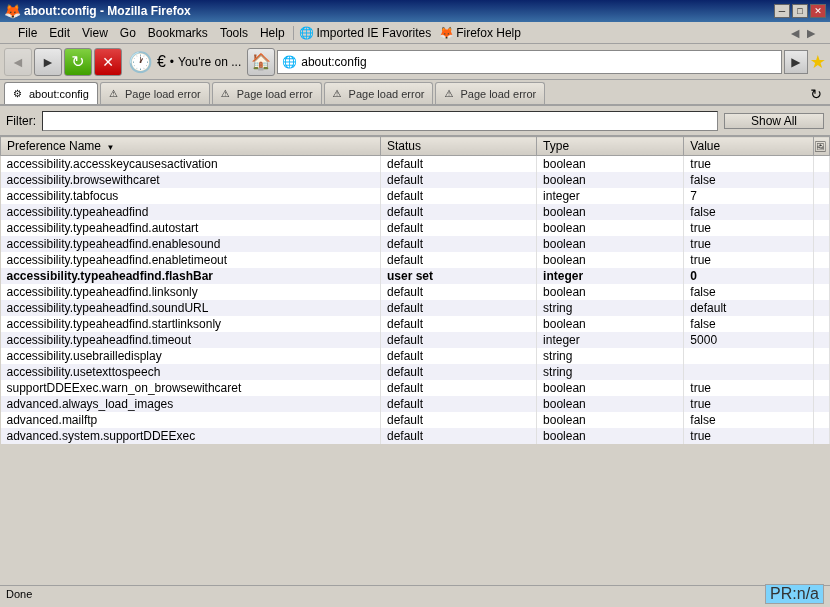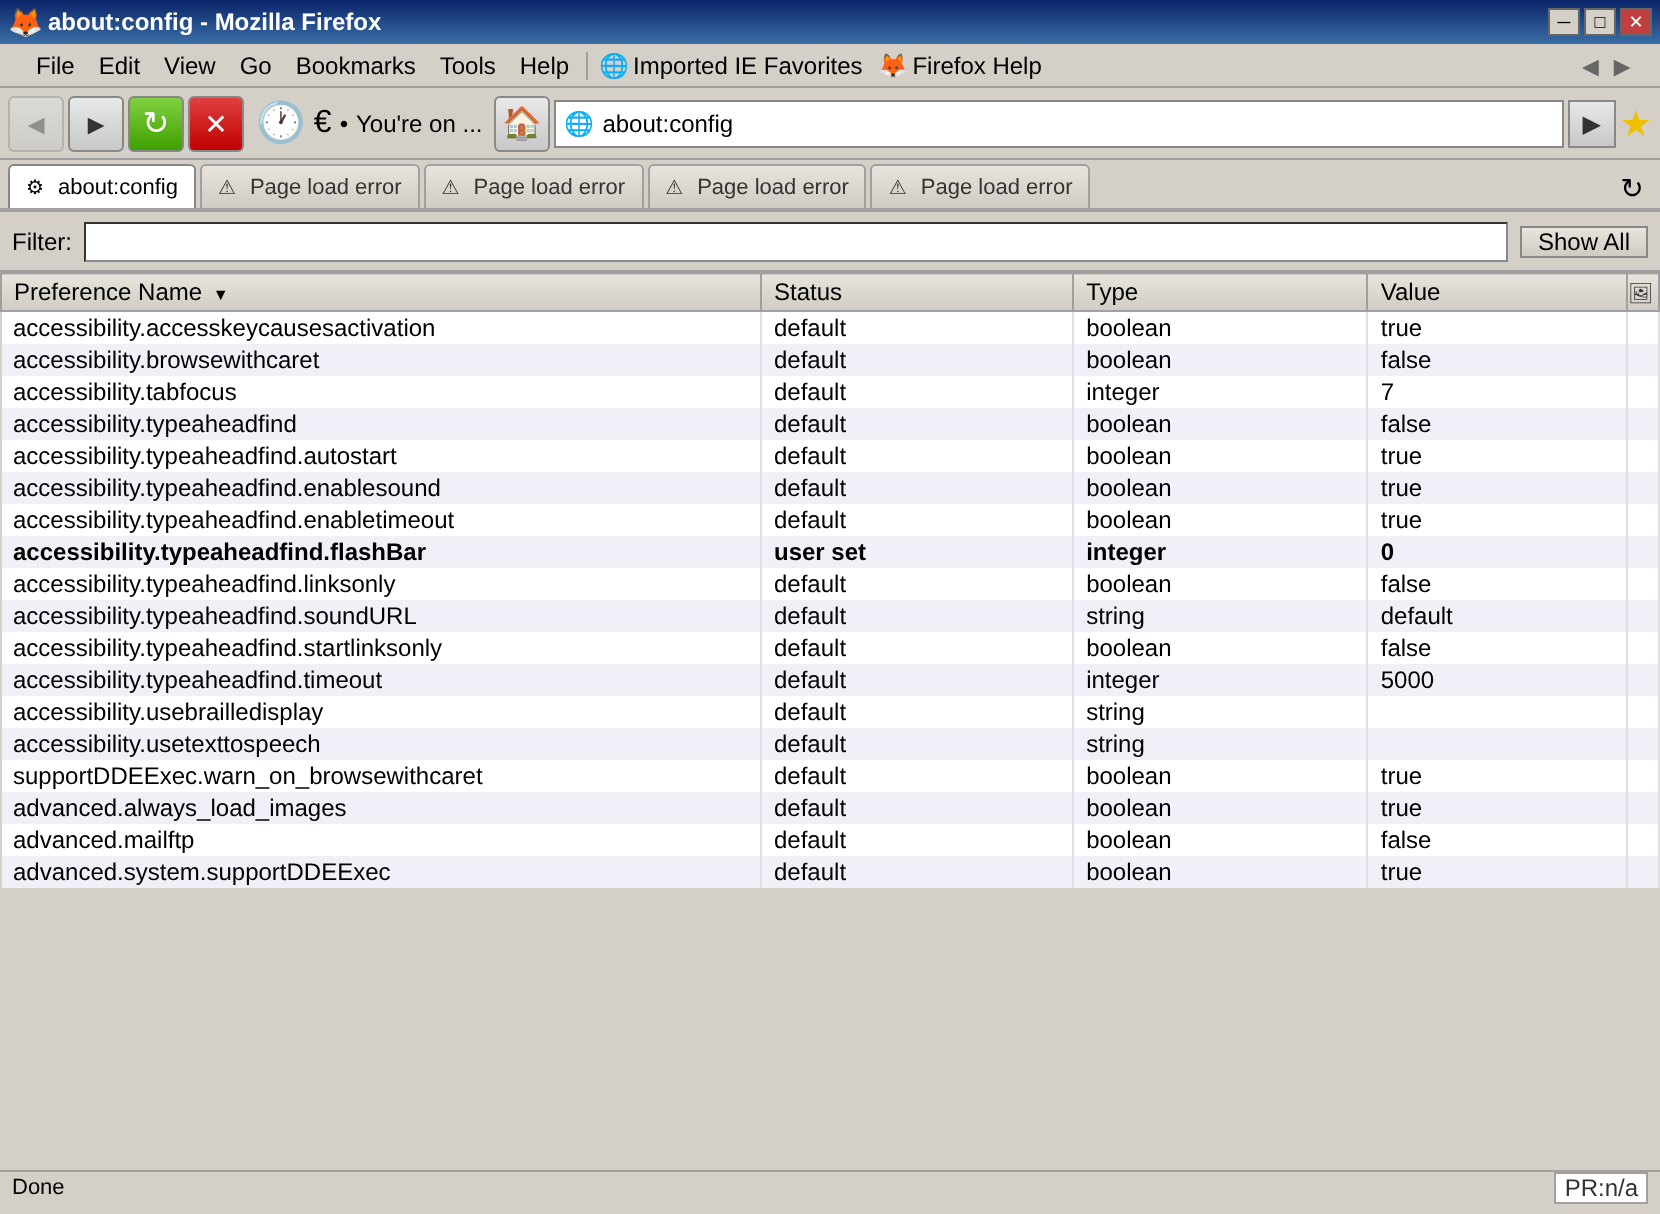--- a/index.html
+++ b/index.html
@@ -227,21 +227,21 @@
       flex: 1;
       height: 20px;
       border: 1px inset #888;
       background: white;
       outline: none;
       font-size: 12px;
       padding: 0 2px;
     }
     #show-all-btn {
       height: 16px;
-      padding: 0 8px;
+      padding: 0 26px;
       background: linear-gradient(to bottom, #e8e4dc, #d0ccc4);
       border: 1px solid #888;
       cursor: pointer;
       font-size: 12px;
       color: #000;
       text-align: center;
     }
 
     
     #config-table {
@@ -308,24 +308,24 @@
       align-items: center;
       padding: 0 6px;
       border-top: 1px solid #a0a0a0;
       font-size: 11px;
       color: #000;
     }
     #status-text {
       flex: 1;
     }
     #status-right {
-      font-size: 12px;
+      font-size: 16px;
       color: #333;
       padding: 0 4px;
-      background: #ffffff;
+      background: #7dd3fc;
       border: 1px solid #a0a0a0;
     }
   </style>
 </head>
 <body>
 
 <div id="title-bar">
   <span class="icon">🦊</span>
   <span class="title-text">about:config - Mozilla Firefox</span>
   <div class="win-buttons">

